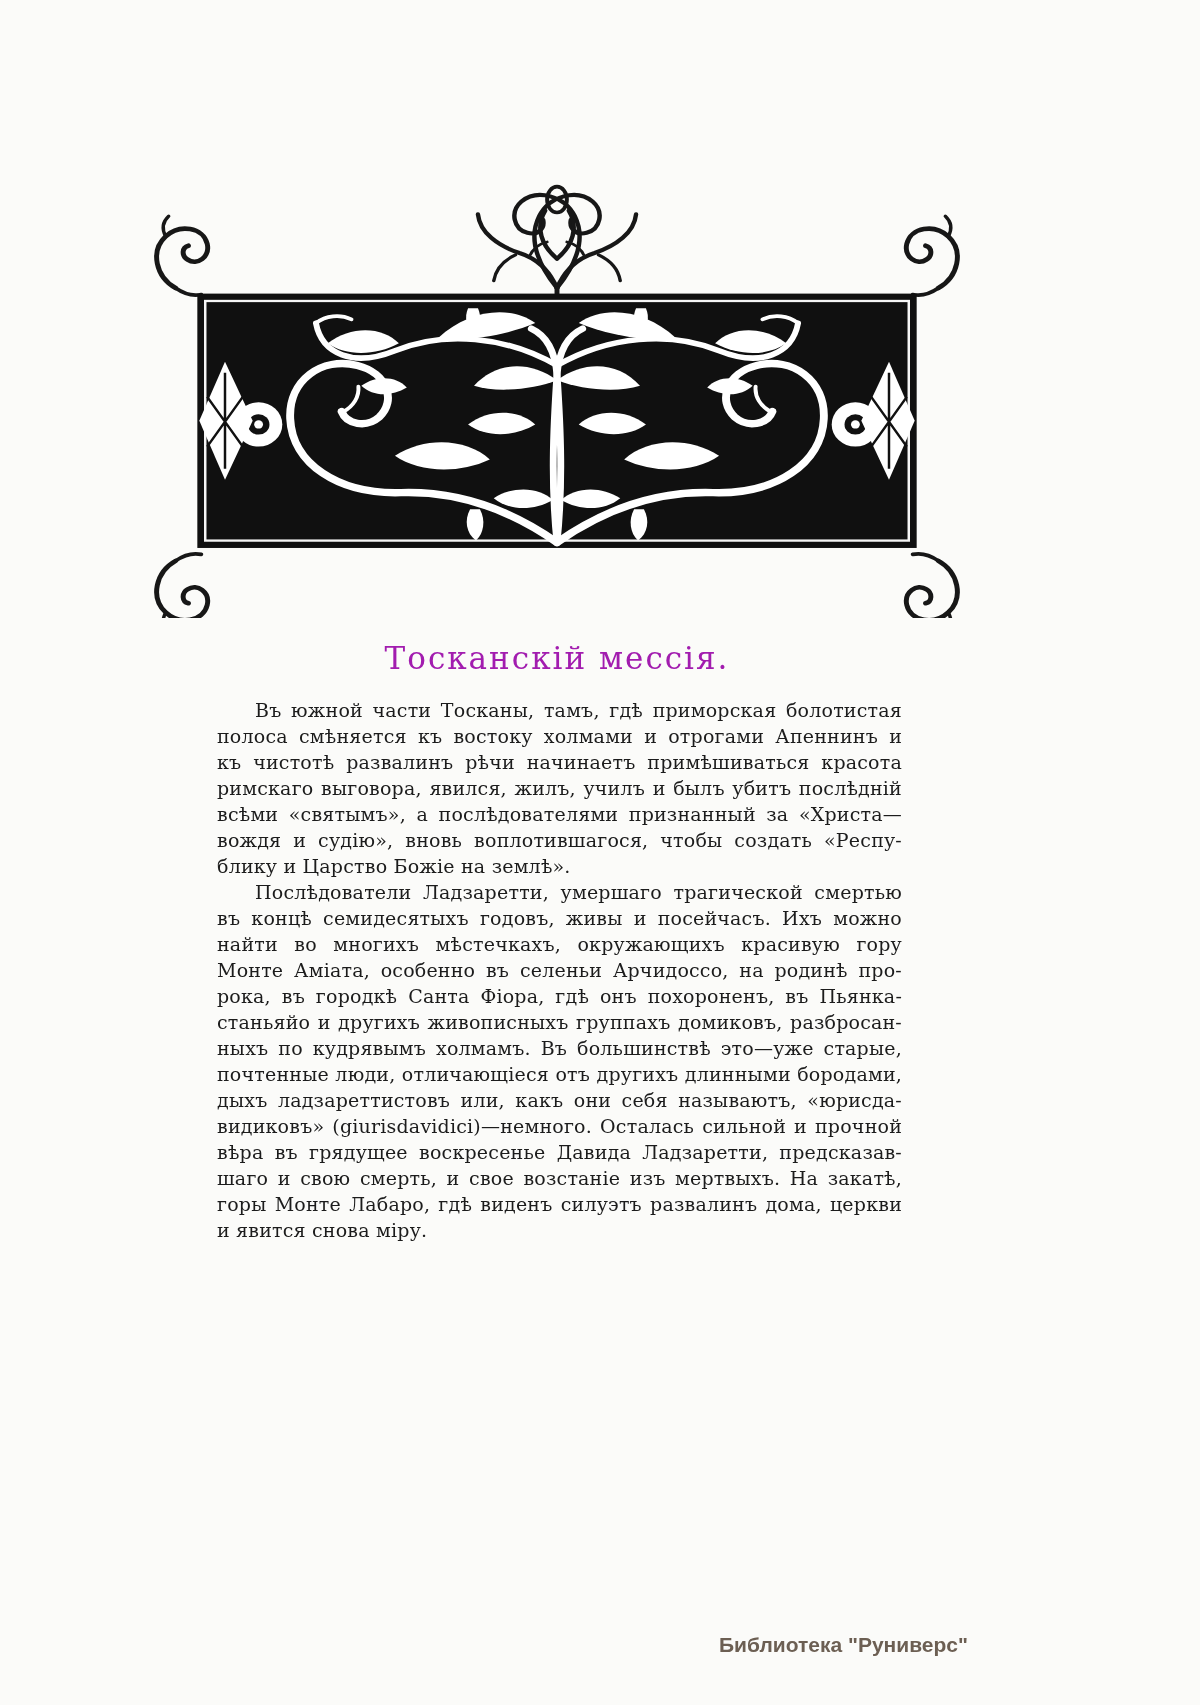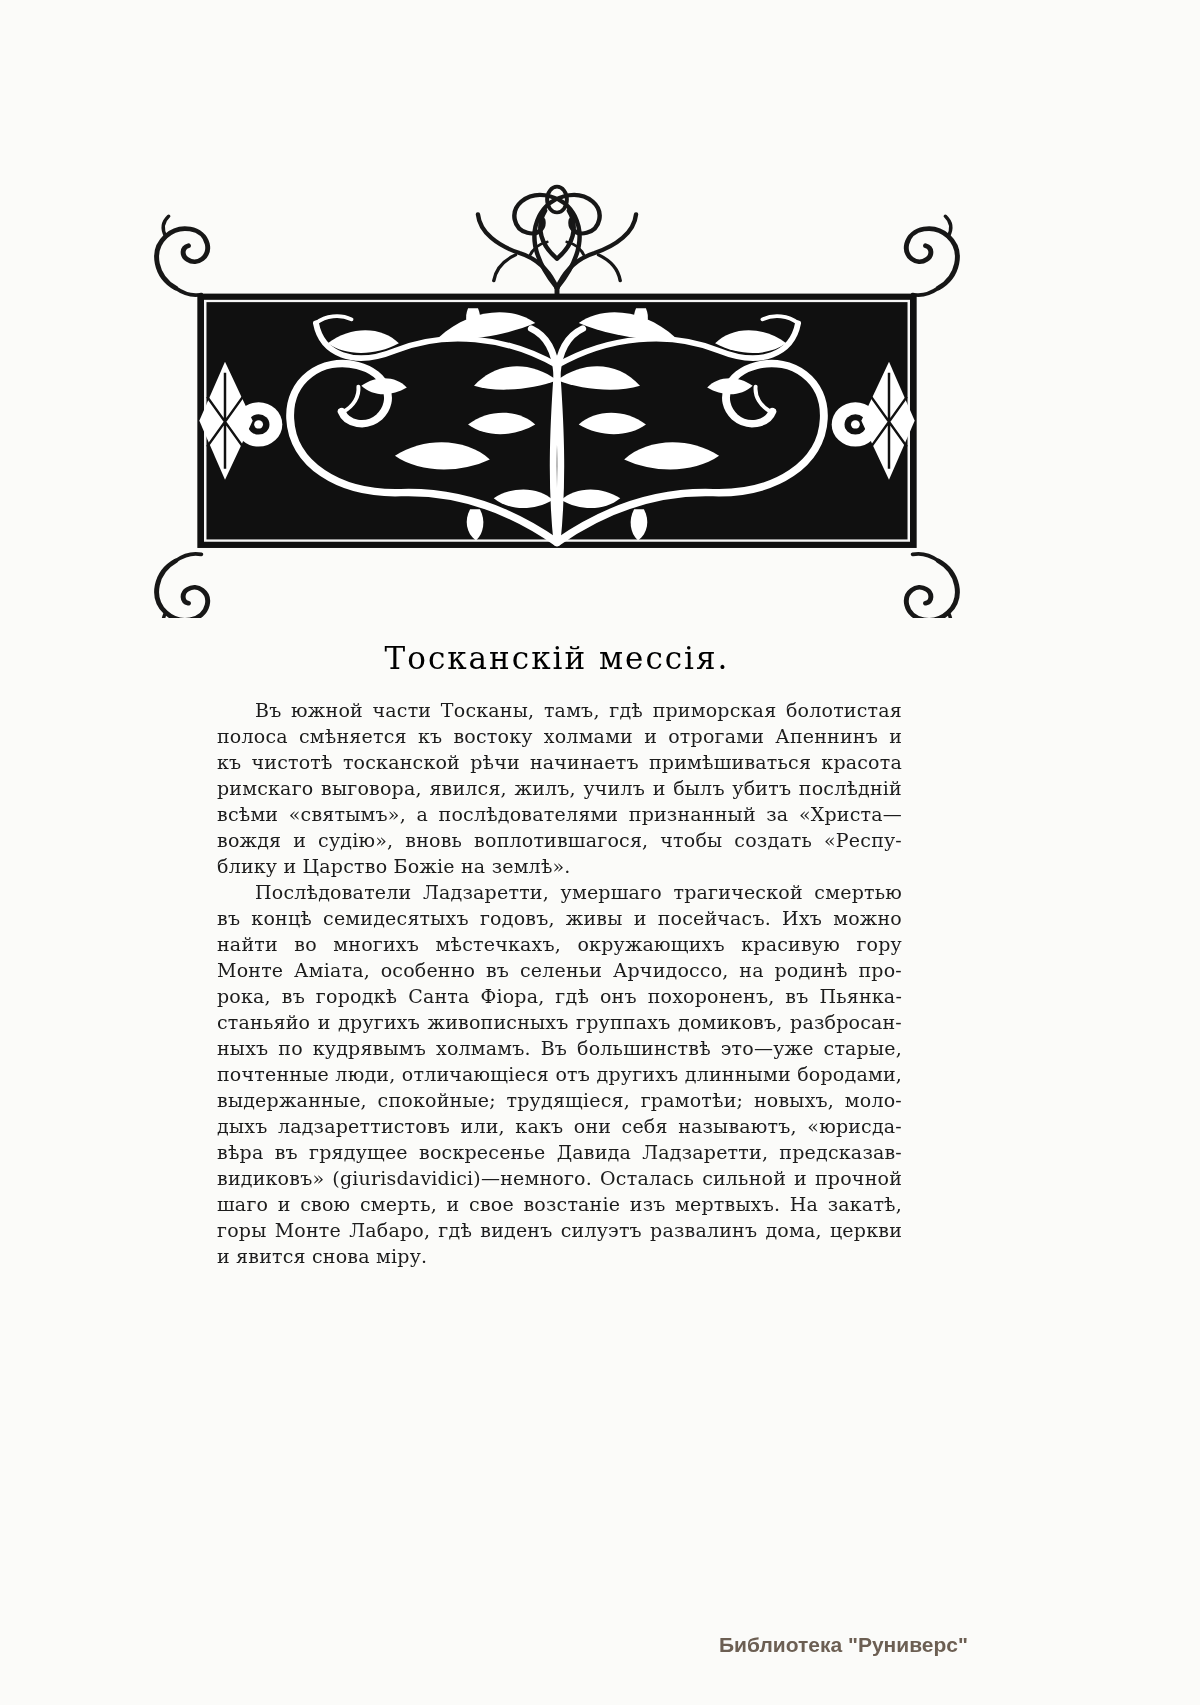--- a/index.html
+++ b/index.html
@@ -15,21 +15,21 @@
     position: absolute;
     left: 142px; top: 148px;
     width: 830px;
   }
   .ornament { display: block; width: 830px; height: 470px; }
   .title {
     margin-top: 22px;
     text-align: center;
     font-size: 31px;
     letter-spacing: 2px;
-    color: #000000;
+    color: #a21caf;
     font-weight: normal;
   }
   .textblock {
     margin: 4px 70px 0 75px;
     width: 685px;
     font-size: 19px;
     line-height: 26px;
     letter-spacing: 0.2px;
   }
   .para { margin: 0; }
@@ -108,39 +108,38 @@
     <use href="#bandHalf"></use>
     <use href="#bandHalf" transform="translate(840,0) scale(-1,1)"></use>
   </svg>
 
   <h1 class="title">Тосканскій мессія.</h1>
 
   <div class="textblock" id="para-container">
       <div class="para">
         <div class="line first">Въ южной части Тосканы, тамъ, гдѣ приморская болотистая</div>
         <div class="line">полоса смѣняется къ востоку холмами и отрогами Апеннинъ и гдѣ</div>
-        <div class="line">къ чистотѣ тосканской рѣчи начинаетъ примѣшиваться красота</div>
+        <div class="line">къ чистотѣ развалинъ рѣчи начинаетъ примѣшиваться красота</div>
         <div class="line">римскаго выговора, явился, жилъ, училъ и былъ убитъ послѣдній</div>
         <div class="line">всѣми «святымъ», а послѣдователями признанный за «Христа—</div>
         <div class="line">вождя и судію», вновь воплотившагося, чтобы создать «Респу-</div>
         <div class="line last">блику и Царство Божіе на землѣ».</div>
       </div>
       <div class="para">
         <div class="line first">Послѣдователи Ладзаретти, умершаго трагической смертью</div>
         <div class="line">въ концѣ семидесятыхъ годовъ, живы и посейчасъ. Ихъ можно</div>
         <div class="line">найти во многихъ мѣстечкахъ, окружающихъ красивую гору</div>
         <div class="line">Монте Аміата, особенно въ селеньи Арчидоссо, на родинѣ про-</div>
         <div class="line">рока, въ городкѣ Санта Фіора, гдѣ онъ похороненъ, въ Пьянка-</div>
         <div class="line">станьяйо и другихъ живописныхъ группахъ домиковъ, разбросан-</div>
         <div class="line">ныхъ по кудрявымъ холмамъ. Въ большинствѣ это—уже старые,</div>
         <div class="line">почтенные люди, отличающіеся отъ другихъ длинными бородами,</div>
-        <div class="line">выдержанные, спокойные; трудящіеся, грамотѣи; новыхъ, моло-</div>
         <div class="line">дыхъ ладзареттистовъ или, какъ они себя называютъ, «юрисда-</div>
+        <div class="line">видиковъ» (giurisdavidici)—немного. Осталась сильной и прочной</div>
         <div class="line">вѣра въ грядущее воскресенье Давида Ладзаретти, предсказав-</div>
-        <div class="line">видиковъ» (giurisdavidici)—немного. Осталась сильной и прочной</div>
         <div class="line">шаго и свою смерть, и свое возстаніе изъ мертвыхъ. На закатѣ,</div>
         <div class="line">горы Монте Лабаро, гдѣ виденъ силуэтъ развалинъ дома, церкви</div>
         <div class="line last">и явится снова міру.</div>
       </div>
     </div>
 
 </div>
 
 <div class="watermark">Библиотека "Руниверс"</div>
 

